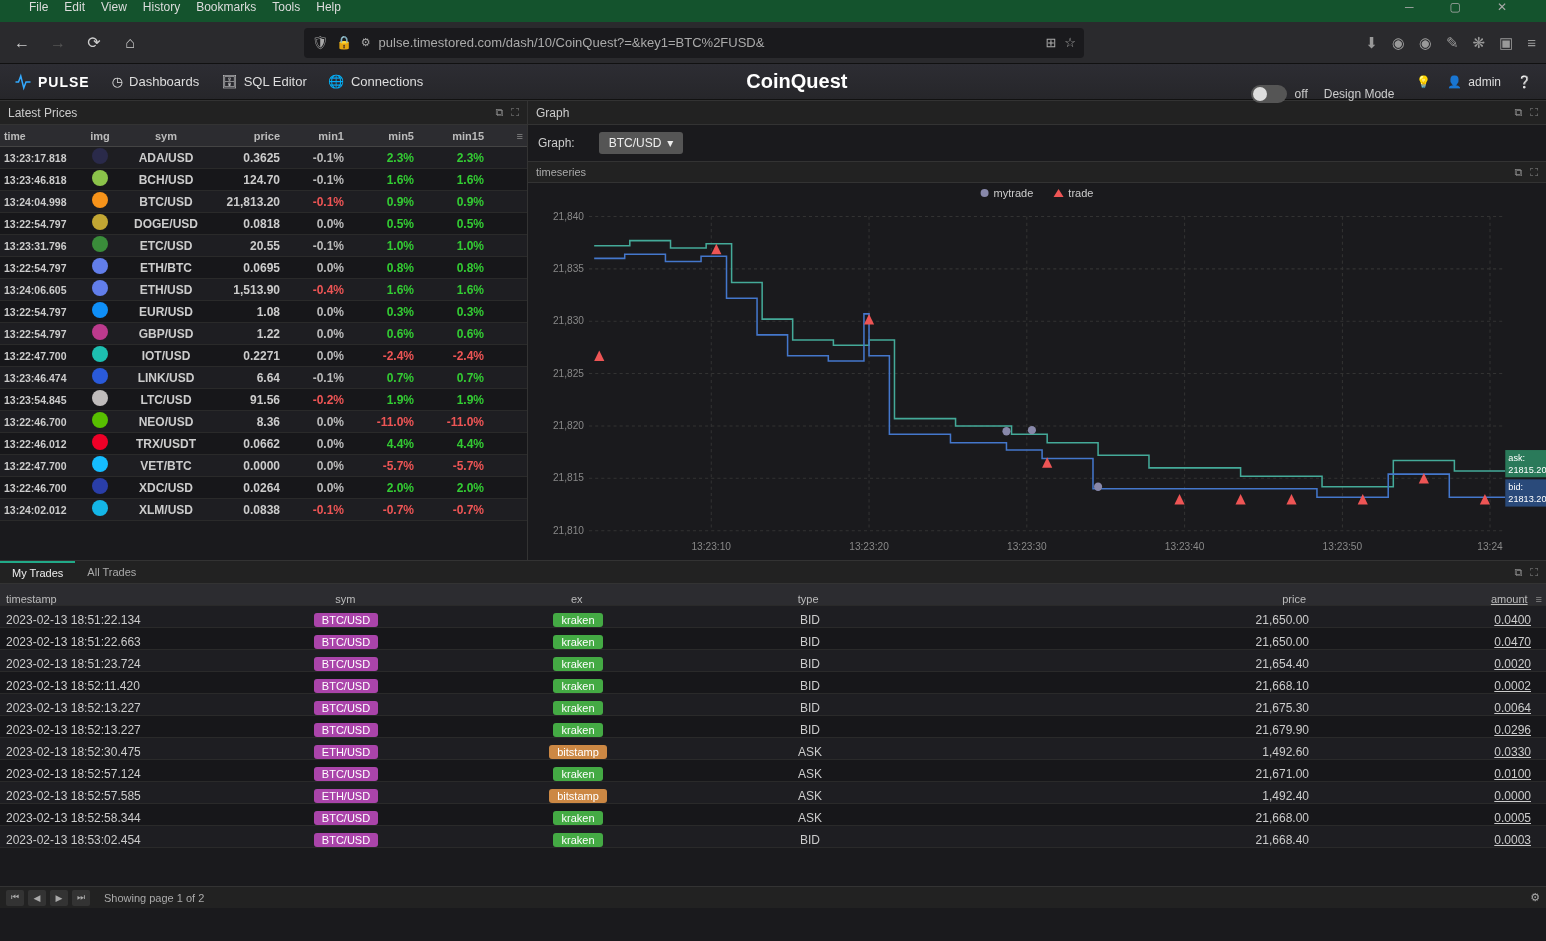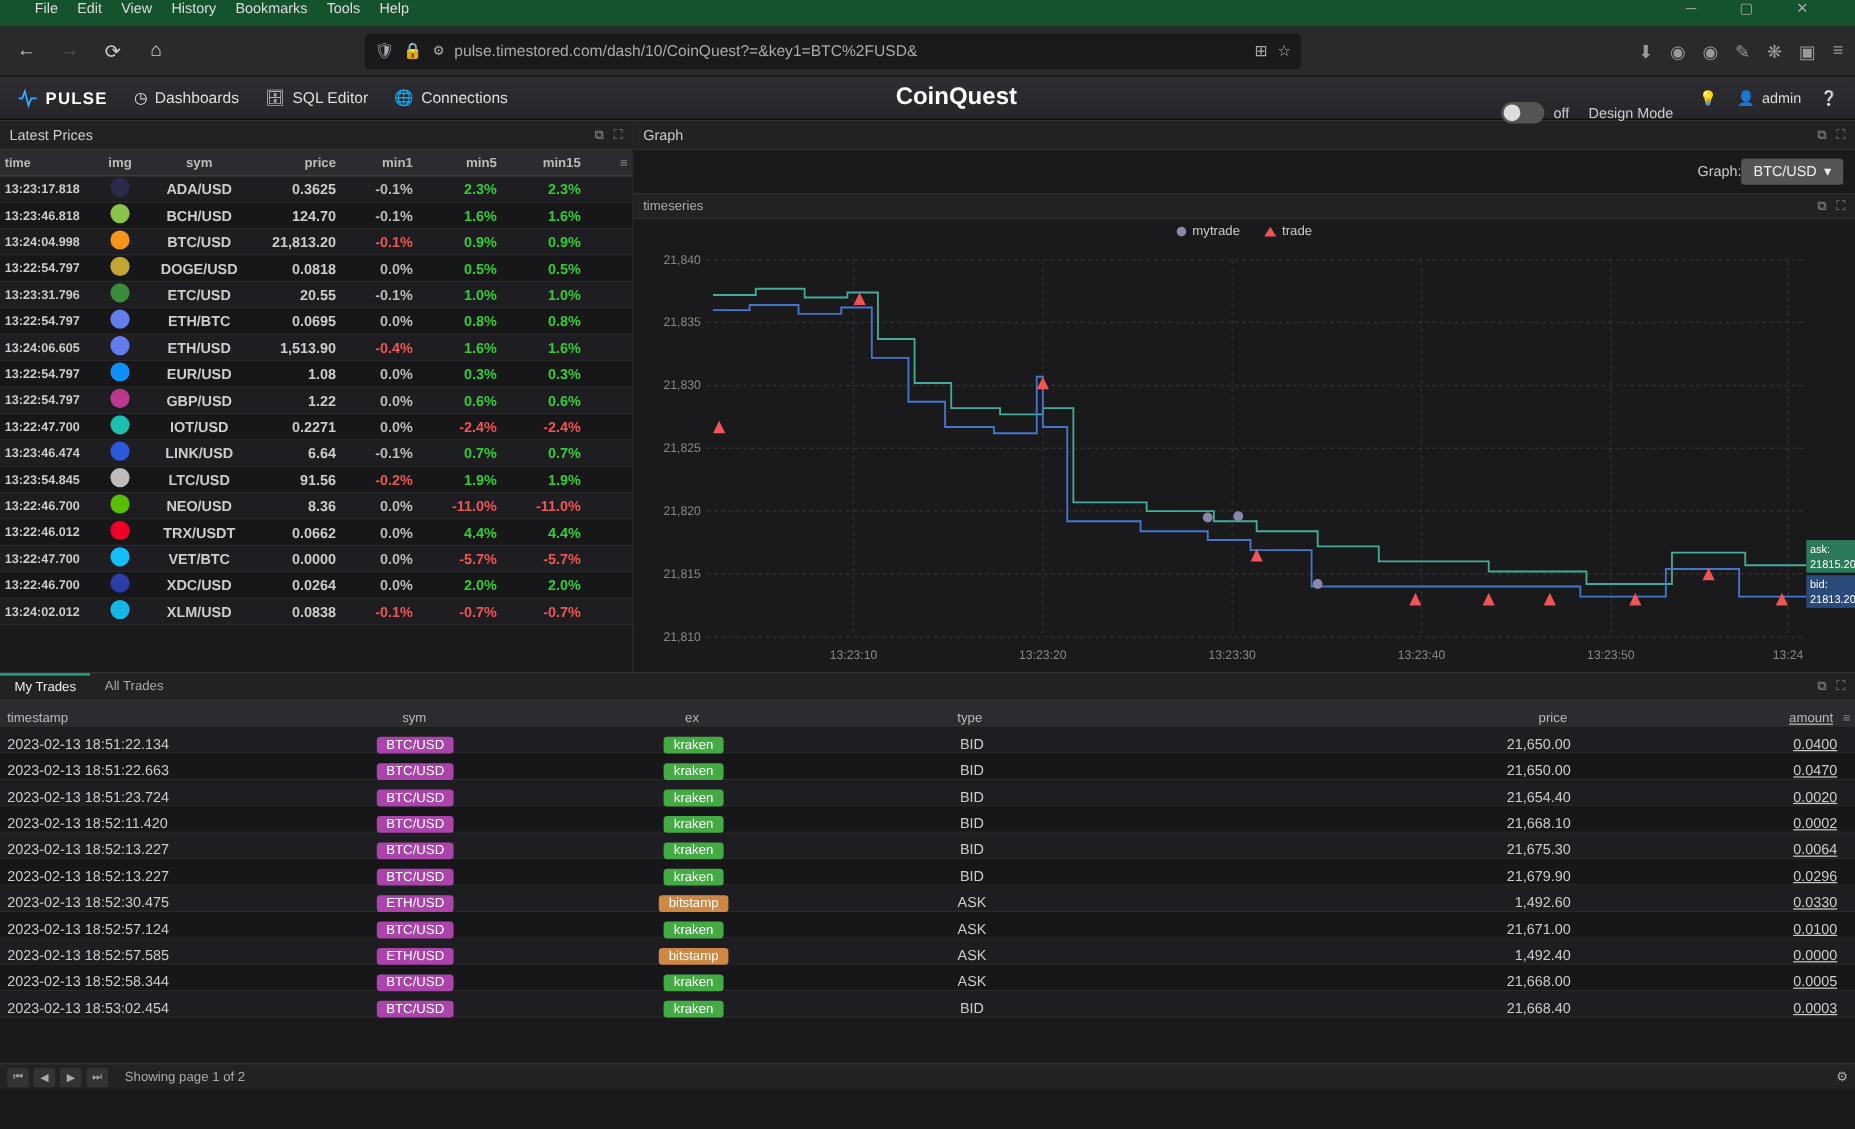--- a/index.html
+++ b/index.html
@@ -38,21 +38,21 @@
 .c-img { width: 40px; text-align: center; }
 .c-sym { width: 92px; text-align: center; }
 .c-price { width: 74px; text-align: right; padding-right: 6px; }
 .c-min { width: 70px; text-align: right; padding-right: 12px; }
 .c-min15 { width: 70px; text-align: right; padding-right: 12px; }
 .coin-icon { width: 16px; height: 16px; border-radius: 50%; display: inline-block; }
 .pos { color: #3c3; }
 .neg { color: #e55; }
 .zro { color: #bbb; }
 .menu-icon { margin-left: auto; padding-right: 4px; color: #888; }
-.graph-controls { height: 36px; display: flex; align-items: center; padding: 0 10px; gap: 0; background: #1a1a1d; justify-content: flex-end; }
+.graph-controls { height: 36px; display: flex; align-items: center; padding: 0 10px; gap: 24px; background: #1a1a1d; }
 .dropdown { background: #555; color: #eee; padding: 4px 10px; border-radius: 3px; font-size: 12px; display: flex; align-items: center; gap: 6px; }
 .ts-hdr { height: 22px; display: flex; align-items: center; padding: 0 8px; font-size: 11px; color: #aaa; border-top: 1px solid #333; border-bottom: 1px solid #333; background: #222; }
 .ts-hdr .icons { margin-left: auto; display: flex; gap: 8px; color: #888; }
 .chart-area { flex: 1; position: relative; background: #1a1a1d; }
 .legend { position: absolute; top: 4px; left: 50%; transform: translateX(-50%); display: flex; gap: 20px; font-size: 11px; }
 .legend span { display: flex; align-items: center; gap: 5px; }
 .lg-dot { width: 8px; height: 8px; border-radius: 50%; }
 .lg-tri { width: 0; height: 0; border-left: 5px solid transparent; border-right: 5px solid transparent; border-bottom: 8px solid #e55; }
 .chart-svg { width: 100%; height: 100%; }
 .ylabel { fill: #888; font-size: 10px; text-anchor: end; }

